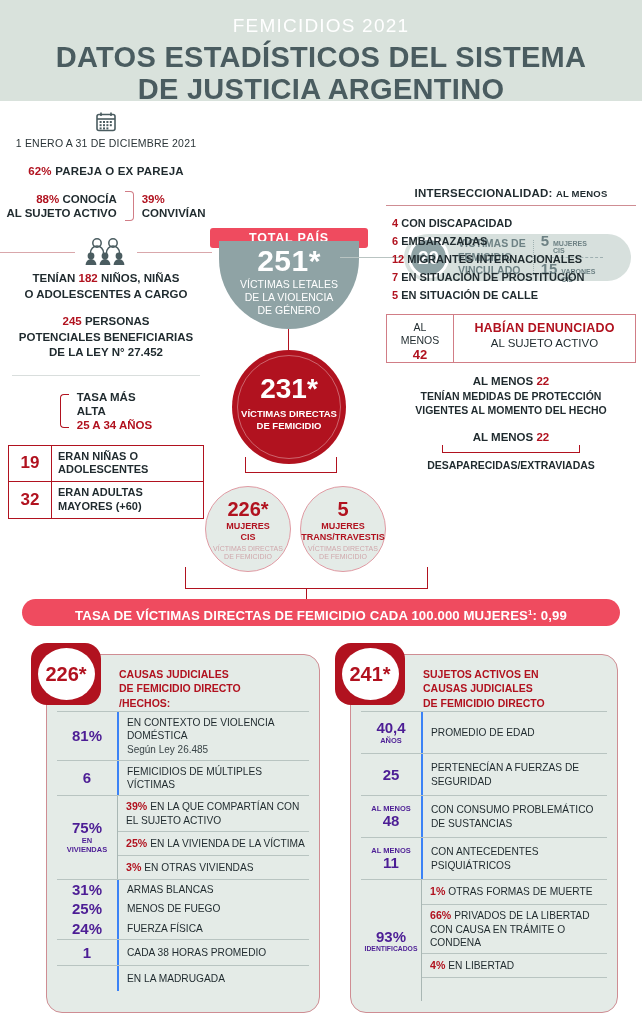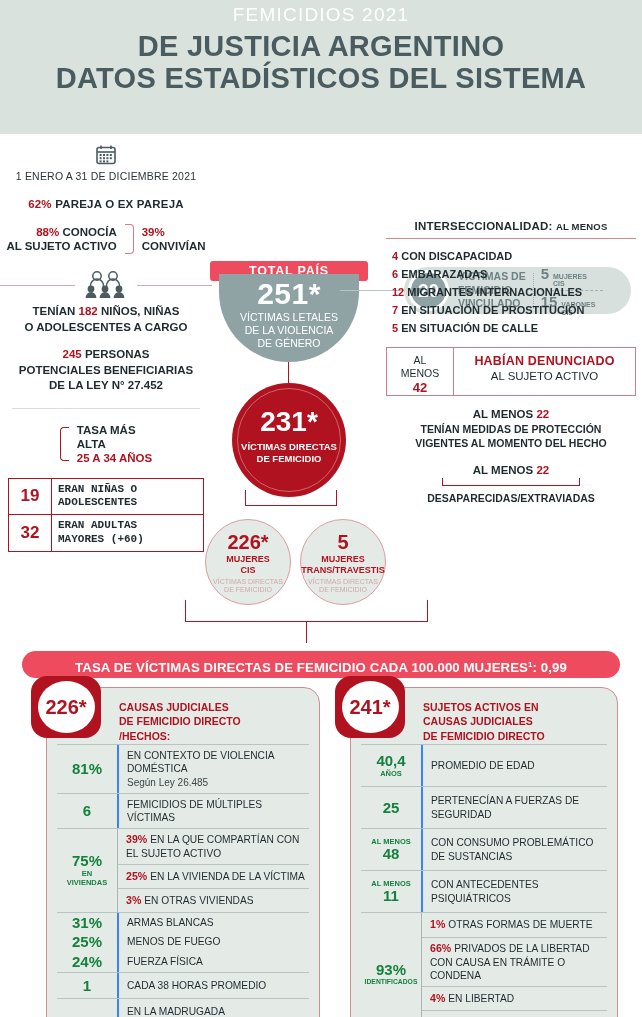--- a/index.html
+++ b/index.html
@@ -7,23 +7,23 @@
     width: 642px; height: 1017px;
     background:#ffffff;
     font-family:"Liberation Sans", sans-serif;
     color:#1f2a2e;
     overflow:hidden;
     position:relative;
   }
   
   .header{
     background:#d9e2dc;
-    height:134px;
+    height:101px;
     text-align:center;
-    padding-top:4px;
+    padding-top:15px;
   }
   .header .kicker{
     color:#ffffff;
     font-size:19px;
     letter-spacing:1.2px;
     font-weight:400;
   }
   .header .title{
     color:#4a5c60;
     font-size:29px;
@@ -54,21 +54,21 @@
     border-right:none; border-radius:4px 0 0 4px;
   }
   .fam-icon{ display:flex; align-items:center; justify-content:center; margin-top:16px;}
   .hr-thin{ height:1px; background:#d9a7ab; flex:1; }
   .center-txt{ text-align:center; font-size:11.5px; font-weight:bold; line-height:1.35; margin-top:4px;}
   .hr-grey{ height:1px; background:#d9dedd; margin:14px 12px 0;}
   .mini-table{ margin:12px 8px 0; border:1.3px solid #b1121f; }
   .mini-row{ display:flex; align-items:center; min-height:33px; }
   .mini-row + .mini-row{ border-top:1.3px solid #b1121f; }
   .mini-num{ width:42px; text-align:center; color:#b1121f; font-weight:bold; font-size:17px;}
-  .mini-txt{ flex:1; border-left:1.3px solid #b1121f; padding:4px 6px; font-size:11px; font-weight:bold; line-height:1.25;font-family:Liberation Mono, monospace;}
+  .mini-txt{ flex:1; border-left:1.3px solid #b1121f; padding:4px 6px; font-size:11px; font-weight:bold; line-height:1.25;}
 
   
   .total-pill{
     position:absolute; left:210px; top:127px; width:158px; height:20px;
     background:#ef4b5f; border-radius:3px; color:#fff; font-weight:bold;
     font-size:12.5px; letter-spacing:.8px; text-align:center; line-height:20px;
   }
   .circle-grey{
     position:absolute; left:219px; top:140px; width:140px; height:88px;
     background:#8fa3a5; border-radius:0 0 70px 70px; color:#fff; text-align:center;
@@ -134,21 +134,21 @@
   .prot{ text-align:center; margin-top:12px;}
   .prot .h{ font-size:11.5px; font-weight:bold;}
   .prot .b{ font-size:10.5px; font-weight:bold; line-height:1.3; margin-top:3px;}
   .desap{ text-align:center; margin-top:13px;}
   .desap .h{ font-size:11.5px; font-weight:bold;}
   .desap .u{ width:138px; height:8px; border:1.4px solid #b1121f; border-top:none; margin:2px auto 0;}
   .desap .b{ font-size:10.5px; font-weight:bold; margin-top:6px;}
 
   
   .rate-bar{
-    position:absolute; left:22px; top:517px; width:598px; height:27px;
+    position:absolute; left:22px; top:498px; width:598px; height:27px;
     background:#ef4b5f; border-radius:14px; color:#fff; font-weight:bold;
     font-size:13.2px; letter-spacing:.1px; text-align:center; line-height:27px;
   }
   .rate-bar sup{ font-size:8px; }
 
   
   .panel{
     position:absolute; top:553px; background:#e4ebe7;
     border:1.3px solid #cf8d93; border-radius:16px; padding:8px 10px 10px;
   }
@@ -159,40 +159,40 @@
     background:#b1121f; border-radius:16px; display:flex; align-items:center; justify-content:center;
   }
   .badge .inner{
     width:57px; height:52px; background:#fff; border-radius:50%;
     display:flex; align-items:center; justify-content:center;
     color:#b1121f; font-weight:bold; font-size:20px;
   }
   .panel-head{ margin-left:62px; color:#b1121f; font-weight:bold; font-size:10.5px; line-height:1.38; padding-top:4px; min-height:48px;}
   .prow{ display:flex; border-top:1px solid #b8c4c1; min-height:26px; align-items:stretch;}
   .prow:first-of-type{ border-top:none;}
-  .pkey{ width:60px; display:flex; flex-direction:column; align-items:center; justify-content:center; color:#15803d; font-weight:bold; text-align:left;}
+  .pkey{ width:60px; display:flex; flex-direction:column; align-items:center; justify-content:center; color:#4c1d95; font-weight:bold; text-align:left;}
   .pkey .n{ font-size:15px; line-height:1.05;}
   .pkey .u{ font-size:7.5px; line-height:1.1; margin-top:1px;}
   .pkey .u.tiny{ font-size:6.8px;}
   .pval{ flex:1; border-left:2px solid #3b82f6; padding:4px 4px 4px 8px; font-size:10.2px; line-height:1.3; display:flex; flex-direction:column; justify-content:center;}
   .pval .second{ font-size:10px; color:#3a4548;}
   .pstack{ flex:1; border-left:1px solid #a9b7b4;}
   .pstack .sub{ padding:4px 4px 4px 8px; font-size:10.2px; line-height:1.3; min-height:24px; display:flex; align-items:center;}
   .pstack .sub + .sub{ border-top:1px solid #b8c4c1;}
   .pstack .sub b{ color:#b1121f; margin-right:3px; font-size:10.6px;}
   .tight .pval{ padding-top:1px; padding-bottom:1px; }
 </style>
 </head>
 <body>
 
 <div class="header">
   <div class="kicker">FEMICIDIOS 2021</div>
   <div class="title">
+    <div>DATOS ESTADÍSTICOS DEL SISTEMA</div>
     <div>DE JUSTICIA ARGENTINO</div>
-    <div>DATOS ESTADÍSTICOS DEL SISTEMA</div>
   </div>
 </div>
 
 <div class="board">
 
   <div class="left-col">
     <svg class="cal-icon" width="22" height="22" viewBox="0 0 22 22">
       <rect x="2" y="3.5" width="18" height="16" rx="2" fill="none" stroke="#4a5c60" stroke-width="1.6"></rect>
       <line x1="2" y1="8" x2="20" y2="8" stroke="#4a5c60" stroke-width="1.6"></line>
       <line x1="6" y1="1.6" x2="6" y2="5" stroke="#4a5c60" stroke-width="1.6"></line>

